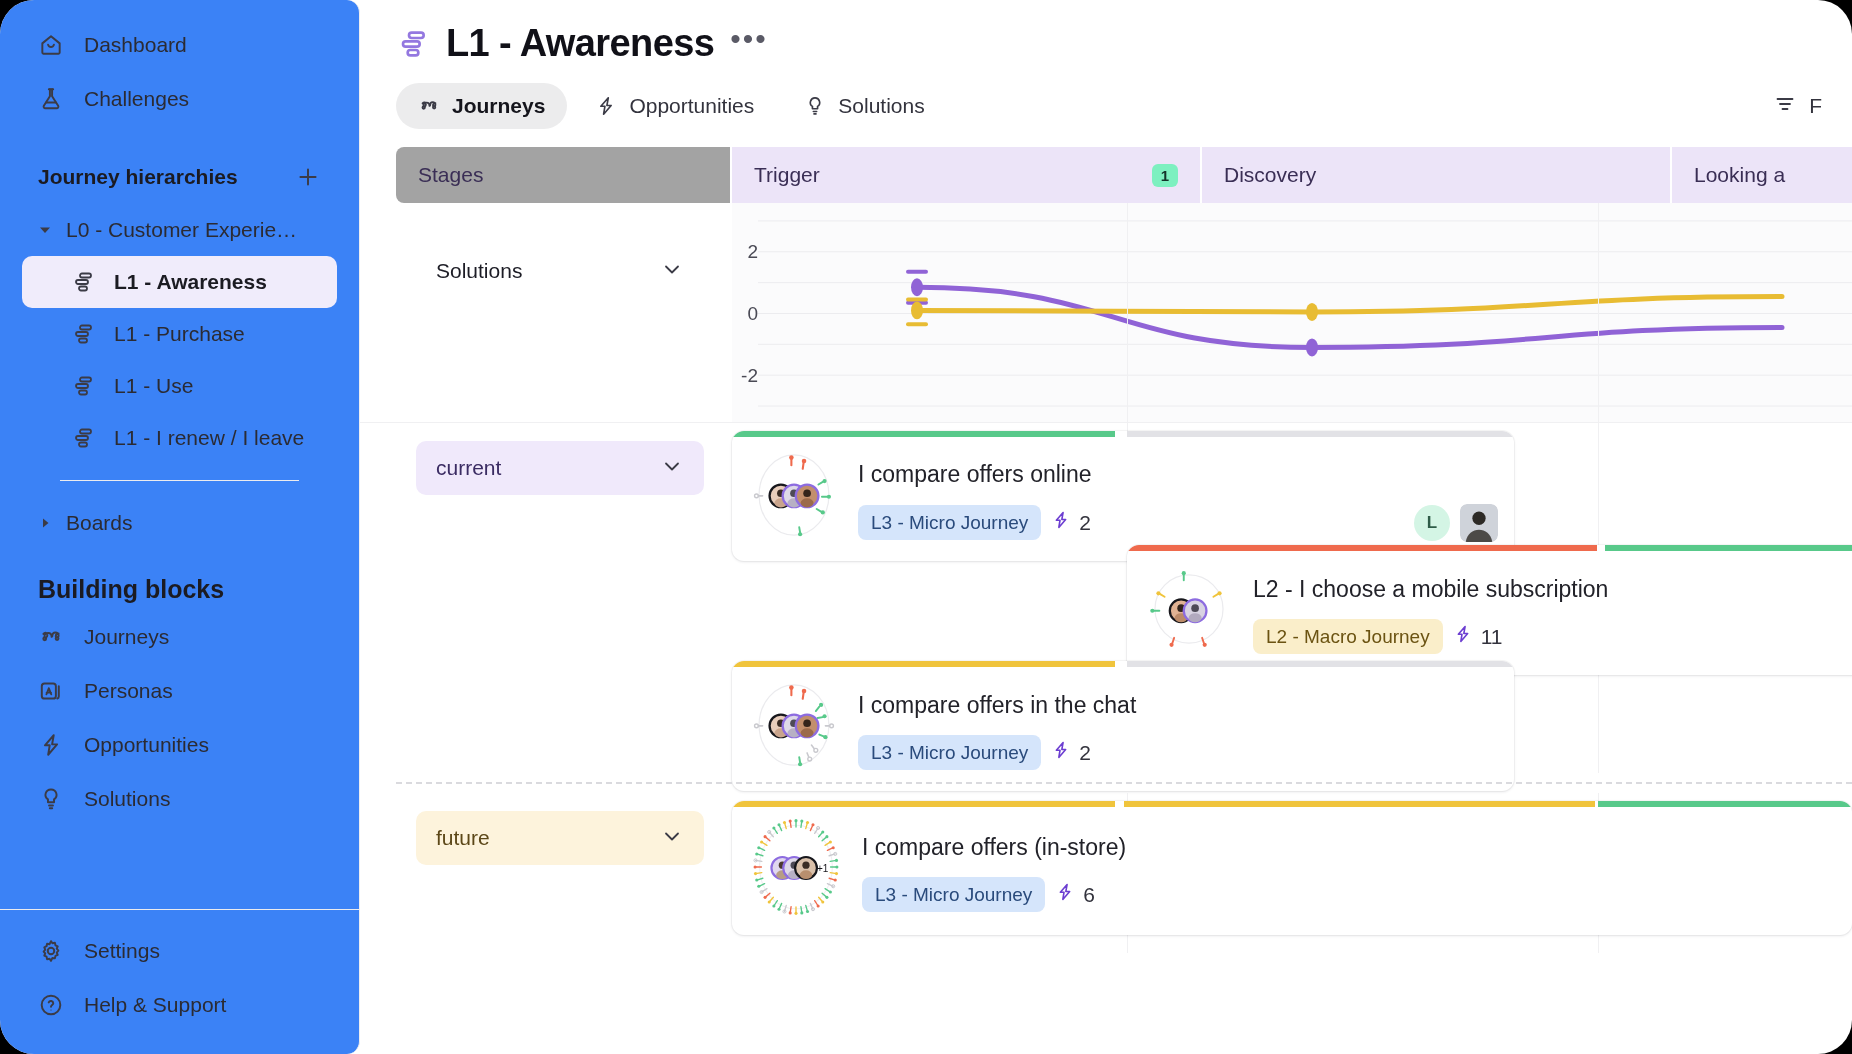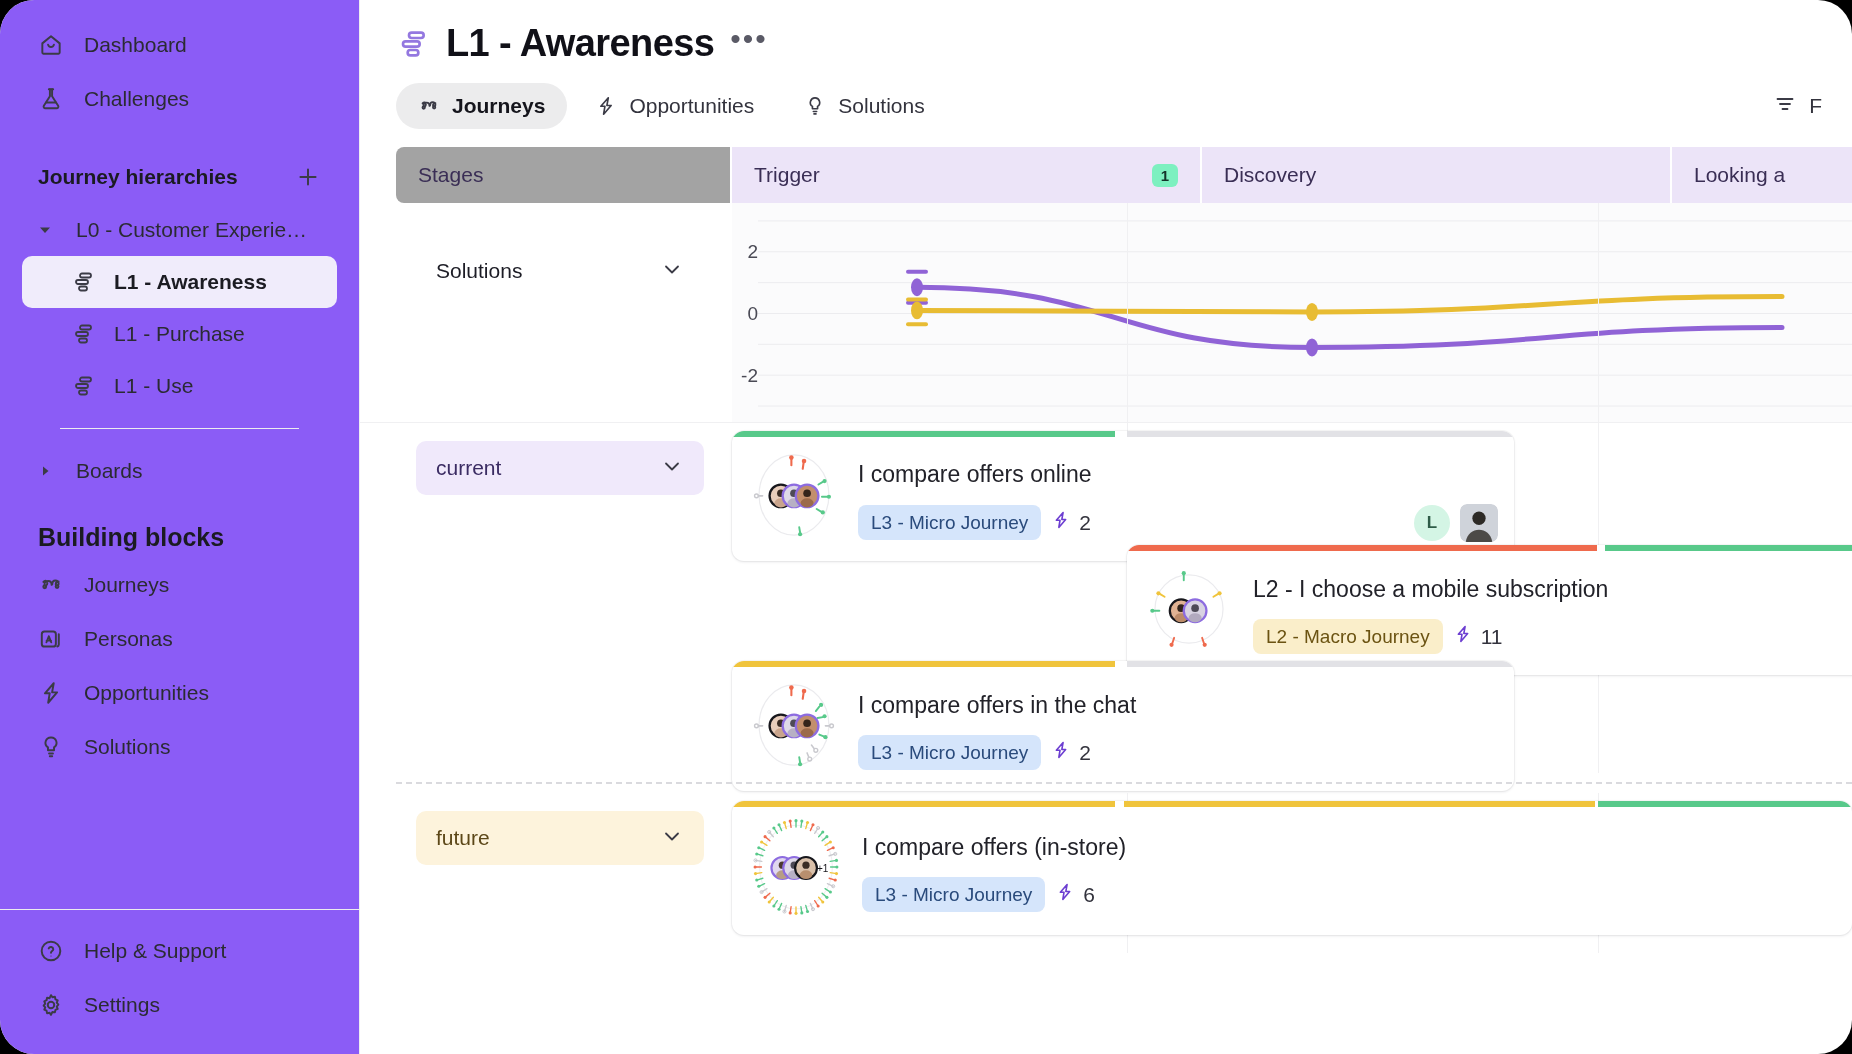--- a/index.html
+++ b/index.html
@@ -13,25 +13,26 @@
     position: absolute; inset: 0;
     background: #ffffff;
     border-radius: 34px;
     overflow: hidden;
     display: flex;
   }
 
   
   .sidebar {
     width: 360px; flex: 0 0 360px;
-    background: #8b5cf6;
+    background: #3b82f6;
     border-right: 1px solid #ededf0;
     display: flex; flex-direction: column;
     padding: 18px 0 0 0;
     position: relative;
+    border-radius: 13px;
   }
   .nav-list { padding: 0 22px; }
   .nav-item {
     display: flex; align-items: center; gap: 20px;
     height: 54px; padding: 0 16px;
     border-radius: 10px;
     color: #2b2b33; font-size: 21px;
     cursor: pointer;
   }
   .nav-item .ico { width: 26px; height: 26px; flex: 0 0 26px; display:flex; align-items:center; justify-content:center; }
@@ -40,21 +41,21 @@
   .section-head {
     display: flex; align-items: center; justify-content: space-between;
     padding: 0 38px; margin-top: 34px; margin-bottom: 10px;
     height: 34px;
   }
   .section-head .title { font-size: 21px; font-weight: 700; color: #1b1b22; }
   .plus-btn { width: 26px; height: 26px; cursor: pointer; display:flex; align-items:center; justify-content:center; }
 
   .tree { padding: 0 22px; }
   .tree-row {
-    display: flex; align-items: center; gap: 24px;
+    display: flex; align-items: center; gap: 14px;
     height: 52px; border-radius: 10px; padding: 0 16px;
     font-size: 21px; color: #2b2b33; cursor: pointer;
   }
   .tree-row.child { padding-left: 48px; gap: 18px; }
   .tree-row.active { background: #f0ecfb; font-weight: 700; color: #1b1b22; }
   .caret { width: 14px; height: 14px; flex:0 0 14px; display:flex; align-items:center; justify-content:center; }
   .caret svg { width: 12px; height: 12px; }
   .jicon { width: 26px; height: 26px; flex:0 0 26px; display:flex; align-items:center; justify-content:center; }
   .jicon svg { width: 24px; height: 24px; display:block; }
 
@@ -233,20 +234,30 @@
       <div class="tree-row child">
         <span class="jicon">
           <svg viewBox="0 0 24 24" class="stroke">
               <rect x="9" y="3.5" width="11" height="4" rx="2"></rect>
               <rect x="5" y="10" width="12" height="4" rx="2"></rect>
               <rect x="8" y="16.5" width="8" height="4" rx="2"></rect>
             </svg>
         </span>
         <span>L1 - Use</span>
       </div>
+      <div class="tree-row child">
+        <span class="jicon">
+          <svg viewBox="0 0 24 24" class="stroke">
+              <rect x="9" y="3.5" width="11" height="4" rx="2"></rect>
+              <rect x="5" y="10" width="12" height="4" rx="2"></rect>
+              <rect x="8" y="16.5" width="8" height="4" rx="2"></rect>
+            </svg>
+        </span>
+        <span>L1 - I renew / I leave</span>
+      </div>
 
       <div class="divider"></div>
 
       <div class="tree-row">
         <span class="caret">
           <svg viewBox="0 0 12 12">
               <path d="M4 1.5 9.5 6 4 10.5z" fill="#3b3b46"></path>
             </svg>
         </span>
         <span>Boards</span>
@@ -298,35 +309,35 @@
       </div>
     </div>
 
     <div class="spacer"></div>
     <div class="bottom-sep"></div>
 
     <div class="bottom-list">
       <div class="nav-item">
         <span class="ico">
           <svg viewBox="0 0 24 24" class="stroke">
+              <circle cx="12" cy="12" r="3"></circle>
+              <path d="M12 2.9l1.3 1.9 2.3-.4.5 2.3 2.1 1-.9 2.1 1.5 1.8-1.5 1.8.9 2.1-2.1 1-.5 2.3-2.3-.4L12 21.1l-1.3-1.9-2.3.4-.5-2.3-2.1-1 .9-2.1L5.2 12.5l1.5-1.8-.9-2.1 2.1-1 .5-2.3 2.3.4z"></path>
+            </svg>
+        </span>
+        <span>Settings</span>
+      </div>
+      <div class="nav-item">
+        <span class="ico">
+          <svg viewBox="0 0 24 24" class="stroke">
               <circle cx="12" cy="12" r="8.6"></circle>
               <path d="M9.9 9.6a2.2 2.2 0 0 1 4.2.8c0 1.6-2.1 1.7-2.1 3.2"></path>
               <circle cx="12" cy="16.6" r=".55" fill="#3b3b46" stroke="none"></circle>
             </svg>
         </span>
         <span>Help &amp; Support</span>
-      </div>
-      <div class="nav-item">
-        <span class="ico">
-          <svg viewBox="0 0 24 24" class="stroke">
-              <circle cx="12" cy="12" r="3"></circle>
-              <path d="M12 2.9l1.3 1.9 2.3-.4.5 2.3 2.1 1-.9 2.1 1.5 1.8-1.5 1.8.9 2.1-2.1 1-.5 2.3-2.3-.4L12 21.1l-1.3-1.9-2.3.4-.5-2.3-2.1-1 .9-2.1L5.2 12.5l1.5-1.8-.9-2.1 2.1-1 .5-2.3 2.3.4z"></path>
-            </svg>
-        </span>
-        <span>Settings</span>
       </div>
     </div>
   </aside>
 
   <section class="main">
 
     <div class="page-header">
       <div class="title-row">
         <span class="title-icon">
           <svg viewBox="0 0 24 24" fill="none" stroke="#9478e0" stroke-width="2" stroke-linecap="round" stroke-linejoin="round" style="width:32px;height:32px">

